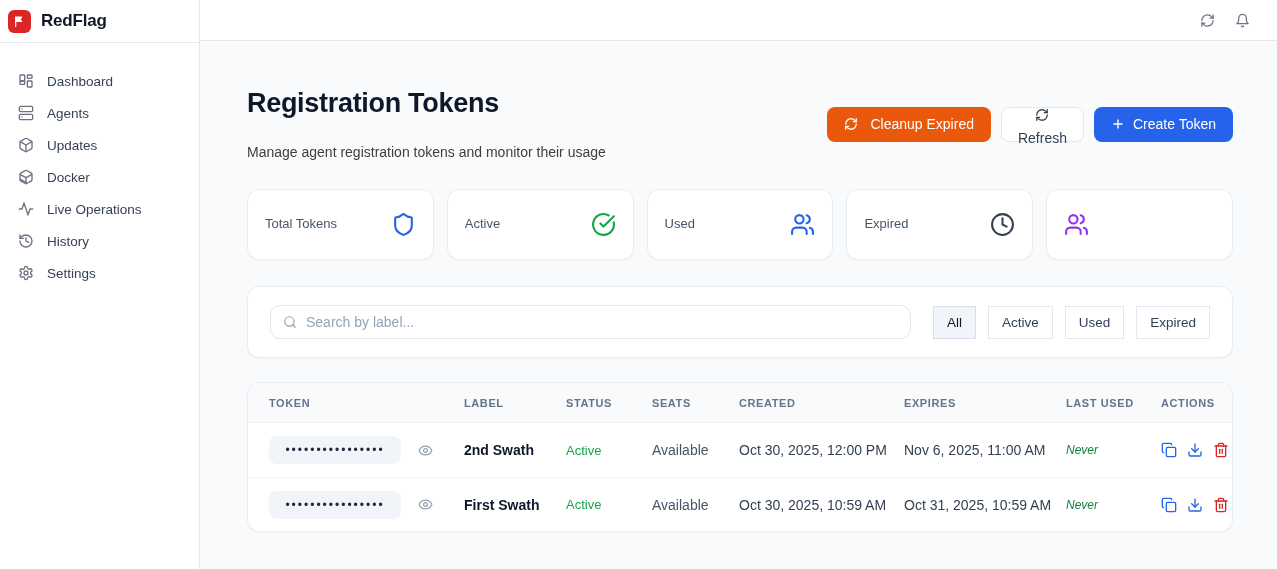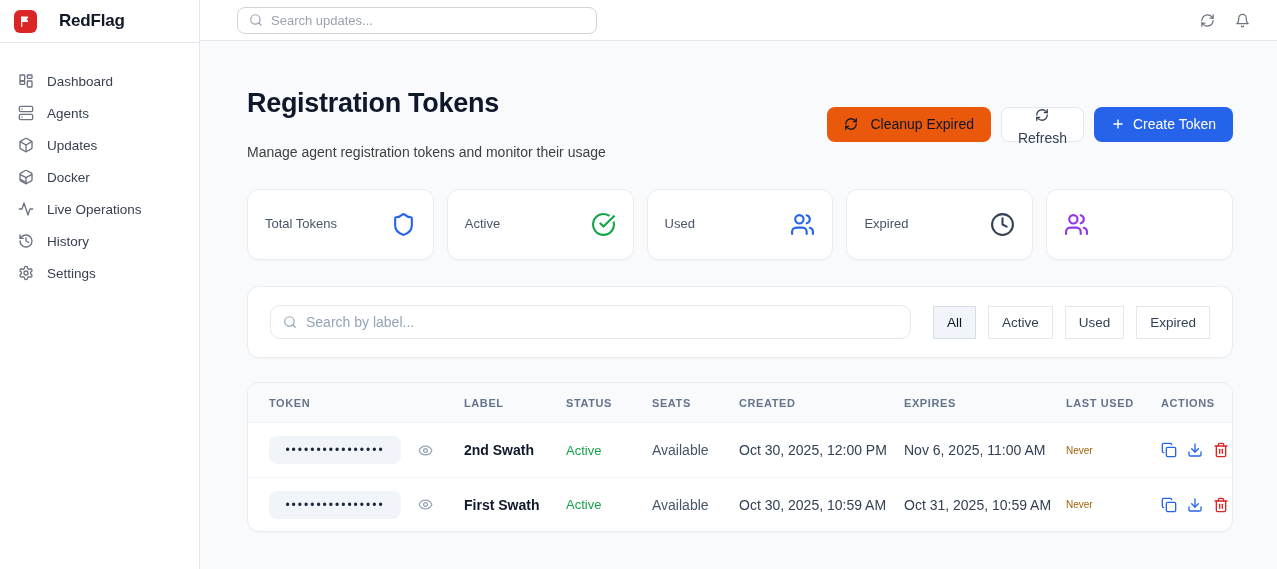--- a/index.html
+++ b/index.html
@@ -1,21 +1,21 @@
 <!DOCTYPE html>
 <html><head>
 <meta charset="utf-8">
 <style>
   * { margin:0; padding:0; box-sizing:border-box; }
   html,body { width:1277px; height:569px; font-family:"Liberation Sans", sans-serif; background:#f8fafc; overflow:hidden; }
   .app { display:flex; width:1277px; height:569px; }
 
   
   .sidebar { width:200px; background:#ffffff; border-right:1px solid #e5e7eb; flex-shrink:0; display:flex; flex-direction:column; }
-  .brand { height:43px; display:flex; align-items:center; gap:22px; padding-left:14px; border-bottom:1px solid #e5e7eb; }
+  .brand { height:43px; display:flex; align-items:center; gap:10px; padding-left:8px; border-bottom:1px solid #e5e7eb; }
   .brand-badge { width:23px; height:23px; background:#dc2626; border-radius:6px; display:flex; align-items:center; justify-content:center; }
   .brand-name { font-size:17px; font-weight:700; color:#111827; letter-spacing:-0.2px; }
   .nav { padding-top:22px; display:flex; flex-direction:column; }
   .nav-item { height:32px; display:flex; align-items:center; gap:13px; padding-left:18px; cursor:pointer; color:#4b5563; }
   .nav-item .nav-icon { width:16px; height:16px; color:#6b7280; display:flex; }
   .nav-item .nav-label { font-size:13.5px; color:#374151; }
 
   
   .main { flex:1; display:flex; flex-direction:column; min-width:0; }
   .topbar { height:41px; background:#ffffff; border-bottom:1px solid #e5e7eb; display:flex; align-items:center; padding:0 27px 0 37px; flex-shrink:0; }
@@ -26,21 +26,21 @@
 
   .content { flex:1; background:#f8fafc; padding:47px 44px 0 47px; overflow:hidden; }
 
   
   .page-head { display:flex; align-items:center; justify-content:space-between; }
   .page-title { font-size:27px; font-weight:800; color:#0f172a; letter-spacing:-0.3px; }
   .page-subtitle { font-size:14px; color:#404040; margin-top:25px; }
   .head-actions { display:flex; gap:10px; align-items:center; }
   .btn { height:35px; border-radius:8px; display:flex; align-items:center; gap:8px; padding:0 16px; font-size:14px; cursor:pointer; border:1px solid transparent; }
   .btn svg { width:14px; height:14px; }
-  .btn-orange { background:#ea580c; color:#0f172a;gap:12px; }
+  .btn-orange { background:#ea580c; color:#ffffff;gap:12px; }
   .btn-white { background:#ffffff; color:#334155; border-color:#e2e8f0;flex-direction:column; }
   .btn-blue { background:#2563eb; color:#ffffff; }
 
   
   .stats { display:flex; gap:13px; margin-top:29px; }
   .stat-card { flex:1; height:71px; background:#ffffff; border:1px solid #e9edf2; border-radius:12px; padding:12px 17px; display:flex; justify-content:space-between; box-shadow:0 1px 2px rgba(16,24,40,.03); }
   .stat-left { display:flex; flex-direction:column; justify-content:center; gap:3px; }
   .stat-label { font-size:13px; color:#475569; }
   .stat-value { font-size:17px; font-weight:700; }
   .stat-icon { display:flex; align-items:center; }
@@ -63,21 +63,21 @@
   .trow > div:first-child { padding-left:21px; }
   .tbody-row { height:54px; }
   .tbody-row + .tbody-row { border-top:1px solid #f1f5f9; }
   .token-cell { display:flex; align-items:center; gap:17px; }
   .token-pill { width:132px; height:28px; background:#f1f5f9; border-radius:8px; display:flex; align-items:center; justify-content:center; font-size:12px; letter-spacing:2px; color:#1e293b; overflow:hidden; }
   .eye-btn { width:15px; height:15px; color:#94a3b8; display:flex; cursor:pointer; }
   .cell-label { font-size:14px; font-weight:700; color:#0f172a; }
   .cell-status { font-size:13px; font-weight:500; color:#16a34a; }
   .cell-seats { font-size:14px; color:#475569; }
   .cell-date { font-size:14px; color:#334155; }
-  .cell-last { font-size:10px; color:#a16207; }
+  .cell-last { font-size:12px; color:#15803d;font-style:italic; }
   .cell-actions { display:flex; gap:10px; align-items:center; }
   .act-btn { width:16px; height:16px; display:flex; cursor:pointer; }
   .act-blue { color:#2563eb; } .act-red { color:#dc2626; }
 
   svg { display:block; width:100%; height:100%; }
 </style>
 </head>
 <body>
 
 <div class="app">
@@ -162,29 +162,20 @@
             </svg>
         </span>
         <span class="nav-label">Settings</span>
       </div>
     </nav>
   </aside>
 
   <div class="main">
 
     <header class="topbar">
-      <div class="topbar-search">
-        <span style="width:14px;height:14px;color:#9ca3af;display:flex;">
-          <svg viewBox="0 0 24 24" fill="none" stroke="currentColor" stroke-width="2" stroke-linecap="round" stroke-linejoin="round">
-              <circle cx="11" cy="11" r="8"></circle>
-              <path d="m21 21-4.3-4.3"></path>
-            </svg>
-        </span>
-        <span class="ph">Search updates...</span>
-      </div>
       <div class="topbar-right">
         <span class="topbar-icon">
           <svg viewBox="0 0 24 24" fill="none" stroke="currentColor" stroke-width="2" stroke-linecap="round" stroke-linejoin="round">
               <path d="M3 12a9 9 0 0 1 9-9 9.75 9.75 0 0 1 6.74 2.74L21 8"></path>
               <path d="M21 3v5h-5"></path>
               <path d="M21 12a9 9 0 0 1-9 9 9.75 9.75 0 0 1-6.74-2.74L3 16"></path>
               <path d="M8 16H3v5"></path>
             </svg>
         </span>
         <span class="topbar-icon">

